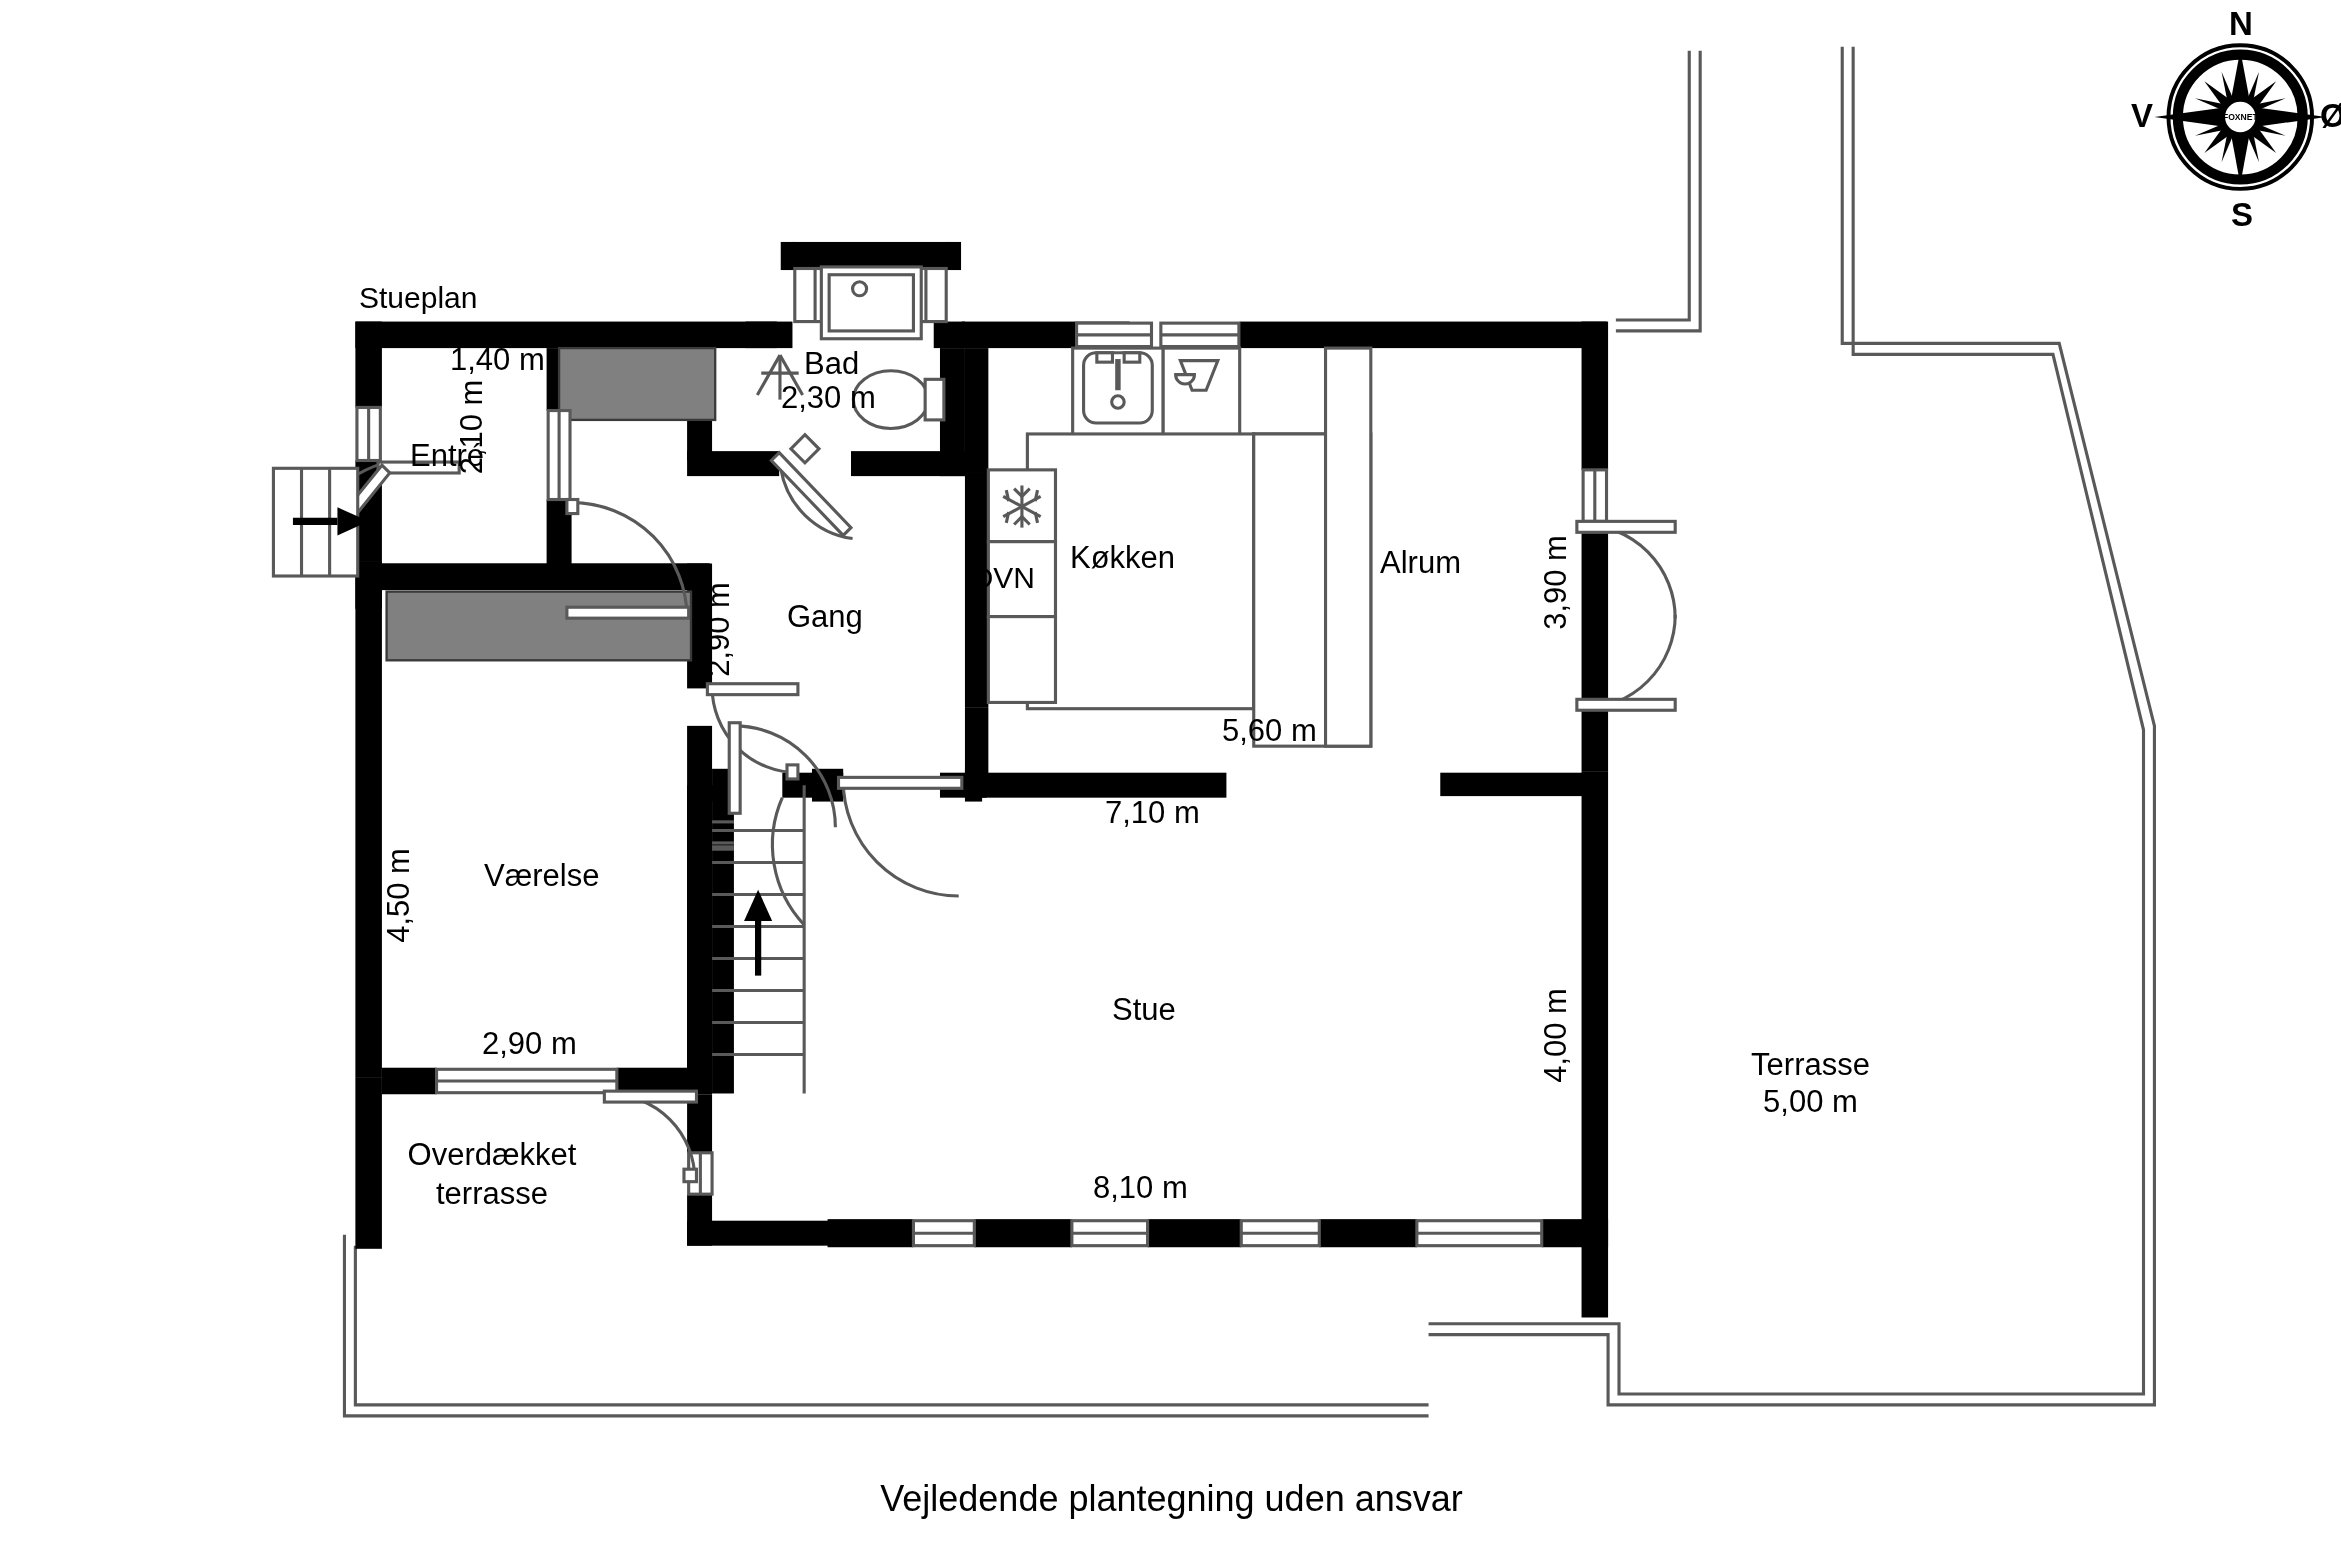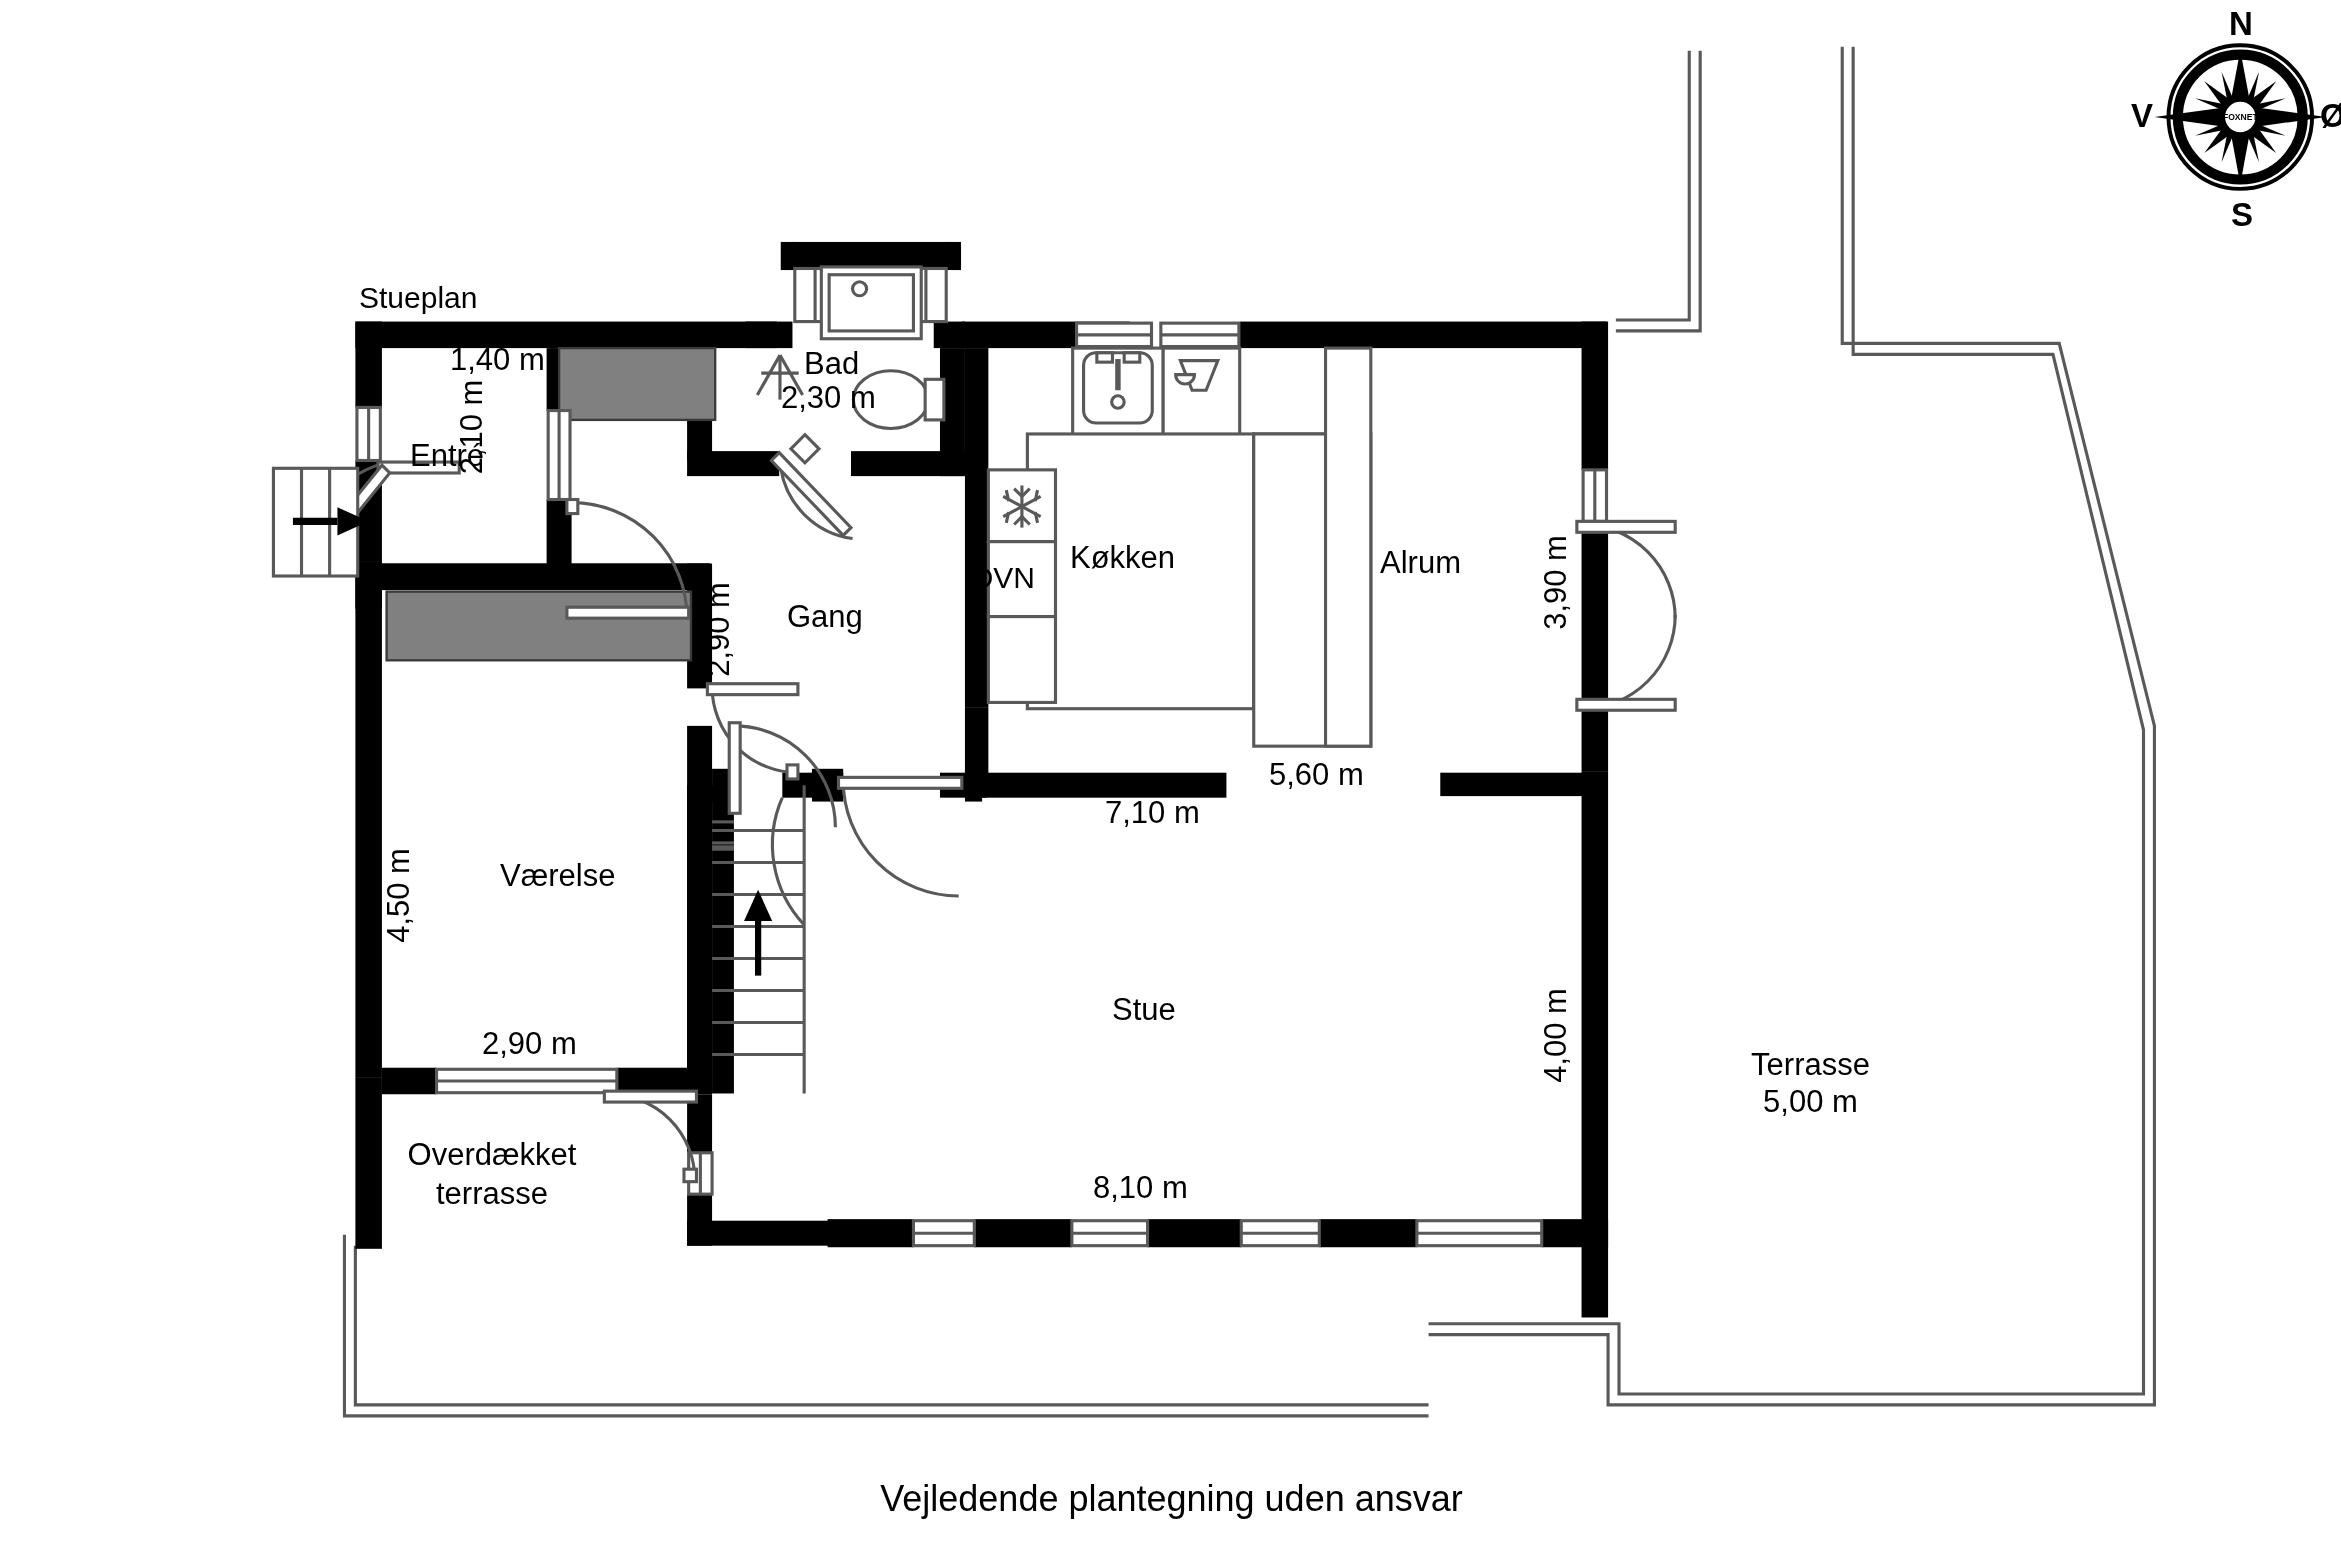--- a/index.html
+++ b/index.html
@@ -364,25 +364,25 @@
 <div class="lbl room-name" style="left:1070px;top:541px;">Køkken</div>
 
 <div class="lbl" style="left:970px;top:561px;font-size:30px;text-align:right;">OVN</div>
 
 <div class="lbl room-name" style="left:1380px;top:546px;">Alrum</div>
 
 <div class="lbl dim vert" style="left:1557px;top:554px;width:117px;margin-left:-59px;">3,90 m</div>
 
 <div class="lbl dim vert" style="left:400px;top:867px;width:117px;margin-left:-59px;">4,50 m</div>
 
-<div class="lbl room-name" style="left:500px;top:859px;">Værelse</div>
+<div class="lbl room-name" style="left:484px;top:859px;">Værelse</div>
 
 <div class="lbl dim" style="left:482px;top:1027px;">2,90 m</div>
 
-<div class="lbl dim" style="left:1222px;top:758px;margin-left:47px;">5,60 m</div>
+<div class="lbl dim" style="left:1222px;top:714px;">5,60 m</div>
 <div class="lbl dim" style="left:1105px;top:796px;">7,10 m</div>
 
 <div class="lbl room-name" style="left:1112px;top:993px;">Stue</div>
 
 <div class="lbl dim vert" style="left:1557px;top:1007px;width:117px;margin-left:-59px;">4,00 m</div>
 
 <div class="lbl dim" style="left:1093px;top:1171px;">8,10 m</div>
 
 <div class="lbl room-name center" style="left:1717px;top:1048px;width:187px;">Terrasse</div>
 <div class="lbl dim center" style="left:1717px;top:1085px;width:187px;">5,00 m</div>

